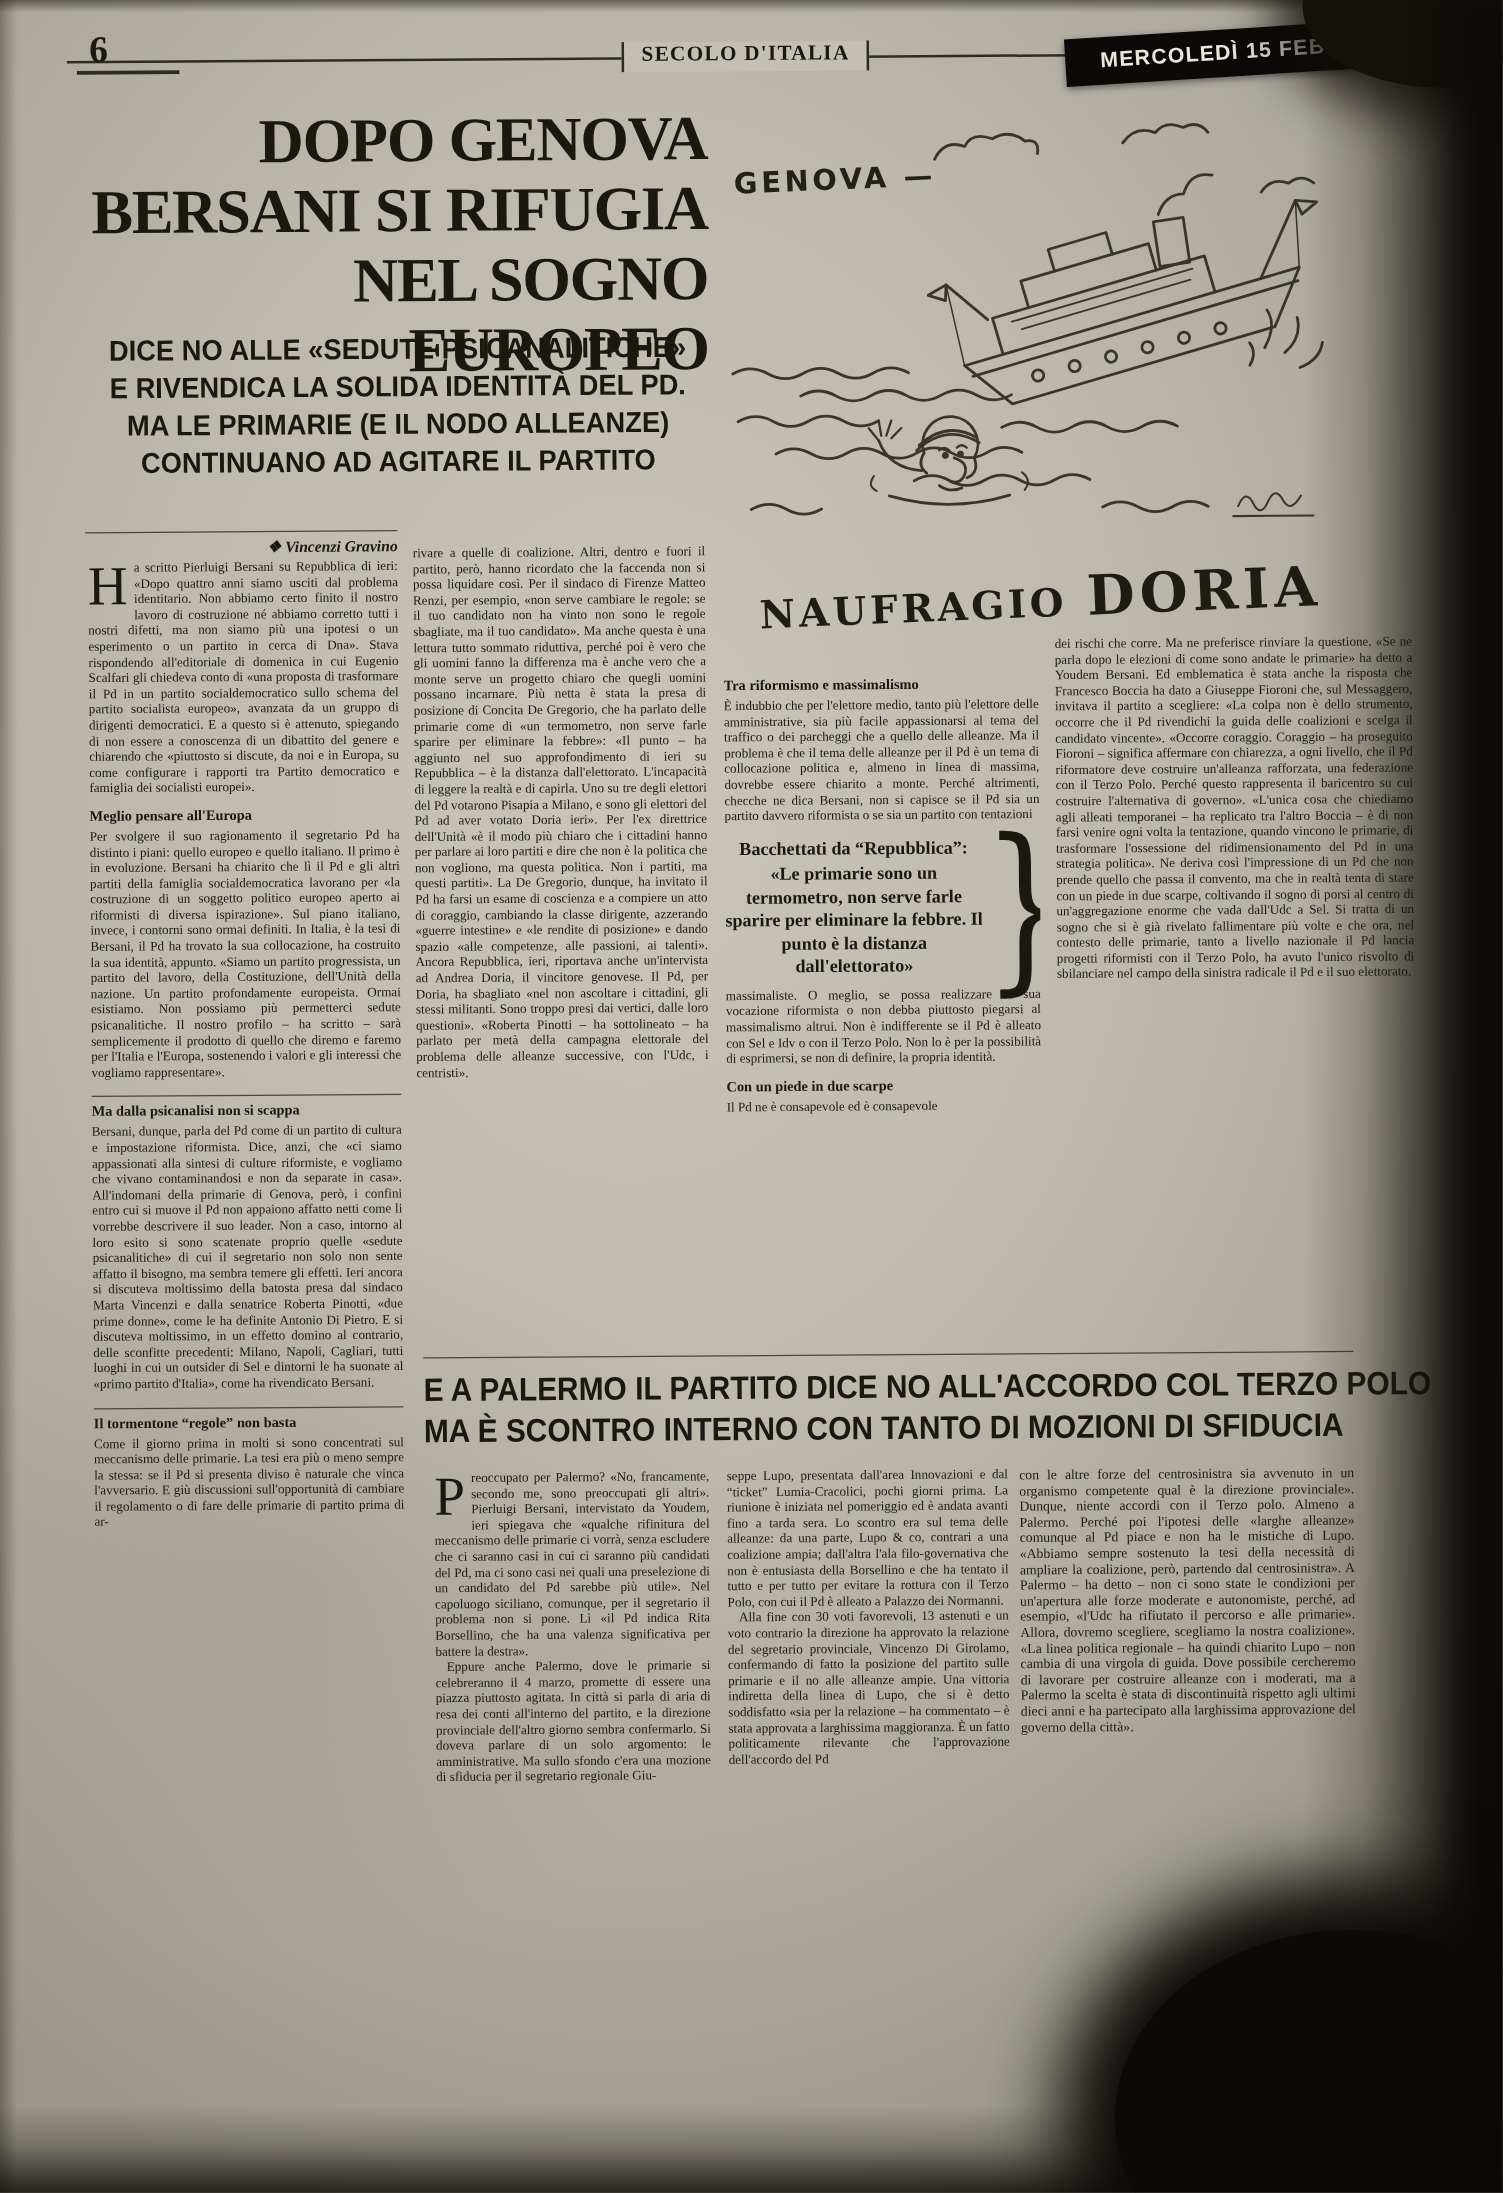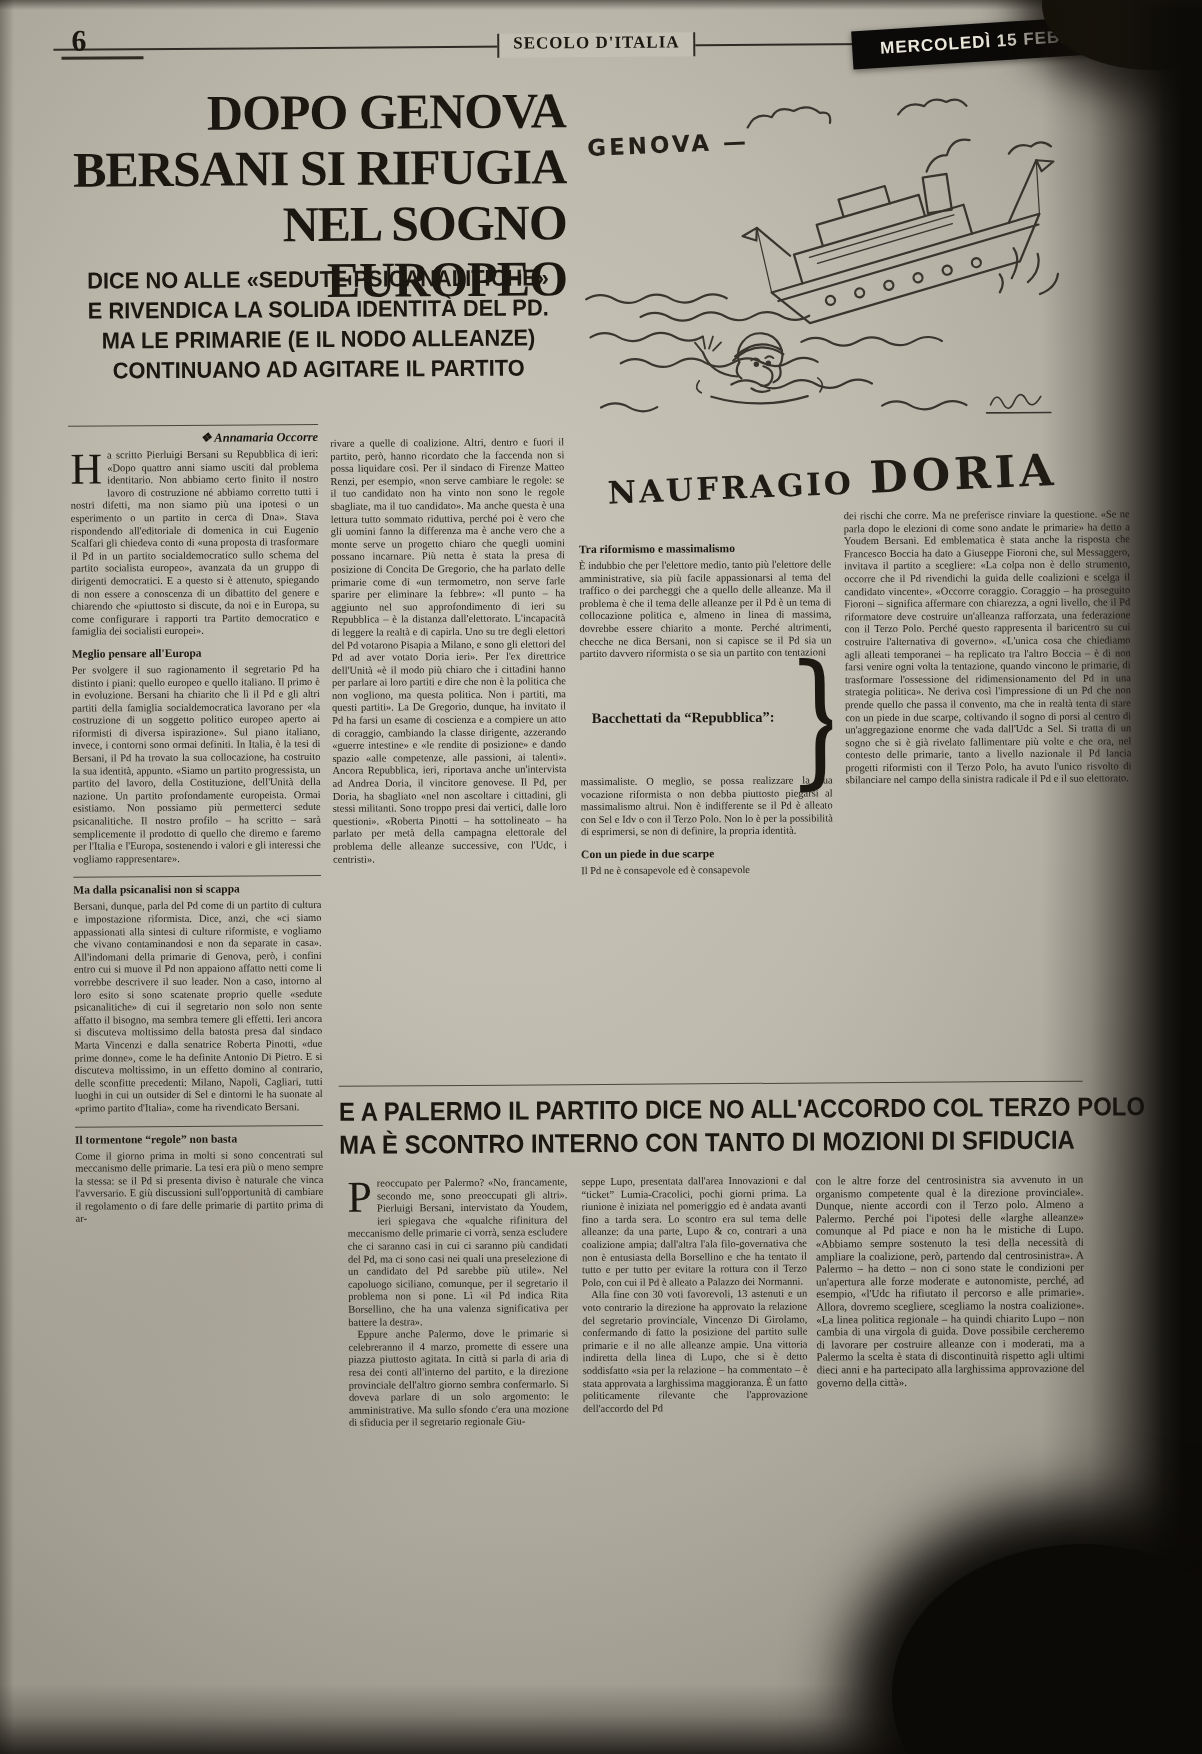--- a/index.html
+++ b/index.html
@@ -177,21 +177,21 @@
         </g>
       </svg>
       <div class="cartoon-label">GENOVA —</div>
       <div class="cartoon-caption">
         <span class="cap1">NAUFRAGIO</span><span class="cap2">DORIA</span>
       </div>
     </div>
 
     <div class="byline">
       <span>❖</span>
-      <span>Annamaria Occorre</span>
+      <span>Vincenzi Gravino</span>
     </div>
 
     <div class="col c1">
       <p><span class="dcap">H</span><span>a scritto Pierluigi Bersani su Repubblica di ieri: «Dopo quattro anni siamo usciti dal problema identitario. Non abbiamo certo finito il nostro lavoro di costruzione né abbiamo corretto tutti i nostri difetti, ma non siamo più una ipotesi o un esperimento o un partito in cerca di Dna». Stava rispondendo all'editoriale di domenica in cui Eugenio Scalfari gli chiedeva conto di «una proposta di trasformare il Pd in un partito socialdemocratico sullo schema del partito socialista europeo», avanzata da un gruppo di dirigenti democratici. E a questo si è attenuto, spiegando di non essere a conoscenza di un dibattito del genere e chiarendo che «piuttosto si discute, da noi e in Europa, su come configurare i rapporti tra Partito democratico e famiglia dei socialisti europei».</span></p>
       <div class="subhead">Meglio pensare all'Europa</div>
       <p>Per svolgere il suo ragionamento il segretario Pd ha distinto i piani: quello europeo e quello italiano. Il primo è in evoluzione. Bersani ha chiarito che lì il Pd e gli altri partiti della famiglia socialdemocratica lavorano per «la costruzione di un soggetto politico europeo aperto ai riformisti di diversa ispirazione». Sul piano italiano, invece, i contorni sono ormai definiti. In Italia, è la tesi di Bersani, il Pd ha trovato la sua collocazione, ha costruito la sua identità, appunto. «Siamo un partito progressista, un partito del lavoro, della Costituzione, dell'Unità della nazione. Un partito profondamente europeista. Ormai esistiamo. Non possiamo più permetterci sedute psicanalitiche. Il nostro profilo – ha scritto – sarà semplicemente il prodotto di quello che diremo e faremo per l'Italia e l'Europa, sostenendo i valori e gli interessi che vogliamo rappresentare».</p>
       <div class="subhead ruled">Ma dalla psicanalisi non si scappa</div>
       <p>Bersani, dunque, parla del Pd come di un partito di cultura e impostazione riformista. Dice, anzi, che «ci siamo appassionati alla sintesi di culture riformiste, e vogliamo che vivano contaminandosi e non da separate in casa». All'indomani della primarie di Genova, però, i confini entro cui si muove il Pd non appaiono affatto netti come li vorrebbe descrivere il suo leader. Non a caso, intorno al loro esito si sono scatenate proprio quelle «sedute psicanalitiche» di cui il segretario non solo non sente affatto il bisogno, ma sembra temere gli effetti. Ieri ancora si discuteva moltissimo della batosta presa dal sindaco Marta Vincenzi e dalla senatrice Roberta Pinotti, «due prime donne», come le ha definite Antonio Di Pietro. E si discuteva moltissimo, in un effetto domino al contrario, delle sconfitte precedenti: Milano, Napoli, Cagliari, tutti luoghi in cui un outsider di Sel e dintorni le ha suonate al «primo partito d'Italia», come ha rivendicato Bersani.</p>
       <div class="subhead ruled">Il tormentone “regole” non basta</div>
       <p>Come il giorno prima in molti si sono concentrati sul meccanismo delle primarie. La tesi era più o meno sempre la stessa: se il Pd si presenta diviso è naturale che vinca l'avversario. E giù discussioni sull'opportunità di cambiare il regolamento o di fare delle primarie di partito prima di ar-</p>
@@ -200,20 +200,21 @@
     <div class="col c2">
       <p>rivare a quelle di coalizione. Altri, dentro e fuori il partito, però, hanno ricordato che la faccenda non si possa liquidare così. Per il sindaco di Firenze Matteo Renzi, per esempio, «non serve cambiare le regole: se il tuo candidato non ha vinto non sono le regole sbagliate, ma il tuo candidato». Ma anche questa è una lettura tutto sommato riduttiva, perché poi è vero che gli uomini fanno la differenza ma è anche vero che a monte serve un progetto chiaro che quegli uomini possano incarnare. Più netta è stata la presa di posizione di Concita De Gregorio, che ha parlato delle primarie come di «un termometro, non serve farle sparire per eliminare la febbre»: «Il punto – ha aggiunto nel suo approfondimento di ieri su Repubblica – è la distanza dall'elettorato. L'incapacità di leggere la realtà e di capirla. Uno su tre degli elettori del Pd votarono Pisapia a Milano, e sono gli elettori del Pd ad aver votato Doria ieri». Per l'ex direttrice dell'Unità «è il modo più chiaro che i cittadini hanno per parlare ai loro partiti e dire che non è la politica che non vogliono, ma questa politica. Non i partiti, ma questi partiti». La De Gregorio, dunque, ha invitato il Pd ha farsi un esame di coscienza e a compiere un atto di coraggio, cambiando la classe dirigente, azzerando «guerre intestine» e «le rendite di posizione» e dando spazio «alle competenze, alle passioni, ai talenti». Ancora Repubblica, ieri, riportava anche un'intervista ad Andrea Doria, il vincitore genovese. Il Pd, per Doria, ha sbagliato «nel non ascoltare i cittadini, gli stessi militanti. Sono troppo presi dai vertici, dalle loro questioni». «Roberta Pinotti – ha sottolineato – ha parlato per metà della campagna elettorale del problema delle alleanze successive, con l'Udc, i centristi».</p>
     </div>
 
     <div class="col c3">
       <div class="subhead">Tra riformismo e massimalismo</div>
       <p>È indubbio che per l'elettore medio, tanto più l'elettore delle amministrative, sia più facile appassionarsi al tema del traffico o dei parcheggi che a quello delle alleanze. Ma il problema è che il tema delle alleanze per il Pd è un tema di collocazione politica e, almeno in linea di massima, dovrebbe essere chiarito a monte. Perché altrimenti, checche ne dica Bersani, non si capisce se il Pd sia un partito davvero riformista o se sia un partito con tentazioni</p>
       <div class="pq">
         <div class="pq-text">
           <span class="pq-title">Bacchettati da “Repubblica”:</span>
+          <span>«Le primarie sono un termometro, non serve farle sparire per eliminare la febbre. Il punto è la distanza dall'elettorato»</span>
         </div>
         <div class="pq-brace">}</div>
       </div>
       <p>massimaliste. O meglio, se possa realizzare la sua vocazione riformista o non debba piuttosto piegarsi al massimalismo altrui. Non è indifferente se il Pd è alleato con Sel e Idv o con il Terzo Polo. Non lo è per la possibilità di esprimersi, se non di definire, la propria identità.</p>
       <div class="subhead">Con un piede in due scarpe</div>
       <p>Il Pd ne è consapevole ed è consapevole</p>
     </div>
 
     <div class="col c4">
       <p>dei rischi che corre. Ma ne preferisce rinviare la questione. «Se ne parla dopo le elezioni di come sono andate le primarie» ha detto a Youdem Bersani. Ed emblematica è stata anche la risposta che Francesco Boccia ha dato a Giuseppe Fioroni che, sul Messaggero, invitava il partito a scegliere: «La colpa non è dello strumento, occorre che il Pd rivendichi la guida delle coalizioni e scelga il candidato vincente». «Occorre coraggio. Coraggio – ha proseguito Fioroni – significa affermare con chiarezza, a ogni livello, che il Pd riformatore deve costruire un'alleanza rafforzata, una federazione con il Terzo Polo. Perché questo rappresenta il baricentro su cui costruire l'alternativa di governo». «L'unica cosa che chiediamo agli alleati temporanei – ha replicato tra l'altro Boccia – è di non farsi venire ogni volta la tentazione, quando vincono le primarie, di trasformare l'ossessione del ridimensionamento del Pd in una strategia politica». Ne deriva così l'impressione di un Pd che non prende quello che passa il convento, ma che in realtà tenta di stare con un piede in due scarpe, coltivando il sogno di porsi al centro di un'aggregazione enorme che vada dall'Udc a Sel. Si tratta di un sogno che si è già rivelato fallimentare più volte e che ora, nel contesto delle primarie, tanto a livello nazionale il Pd lancia progetti riformisti con il Terzo Polo, ha avuto l'unico risvolto di sbilanciare nel campo della sinistra radicale il Pd e il suo elettorato.</p>

